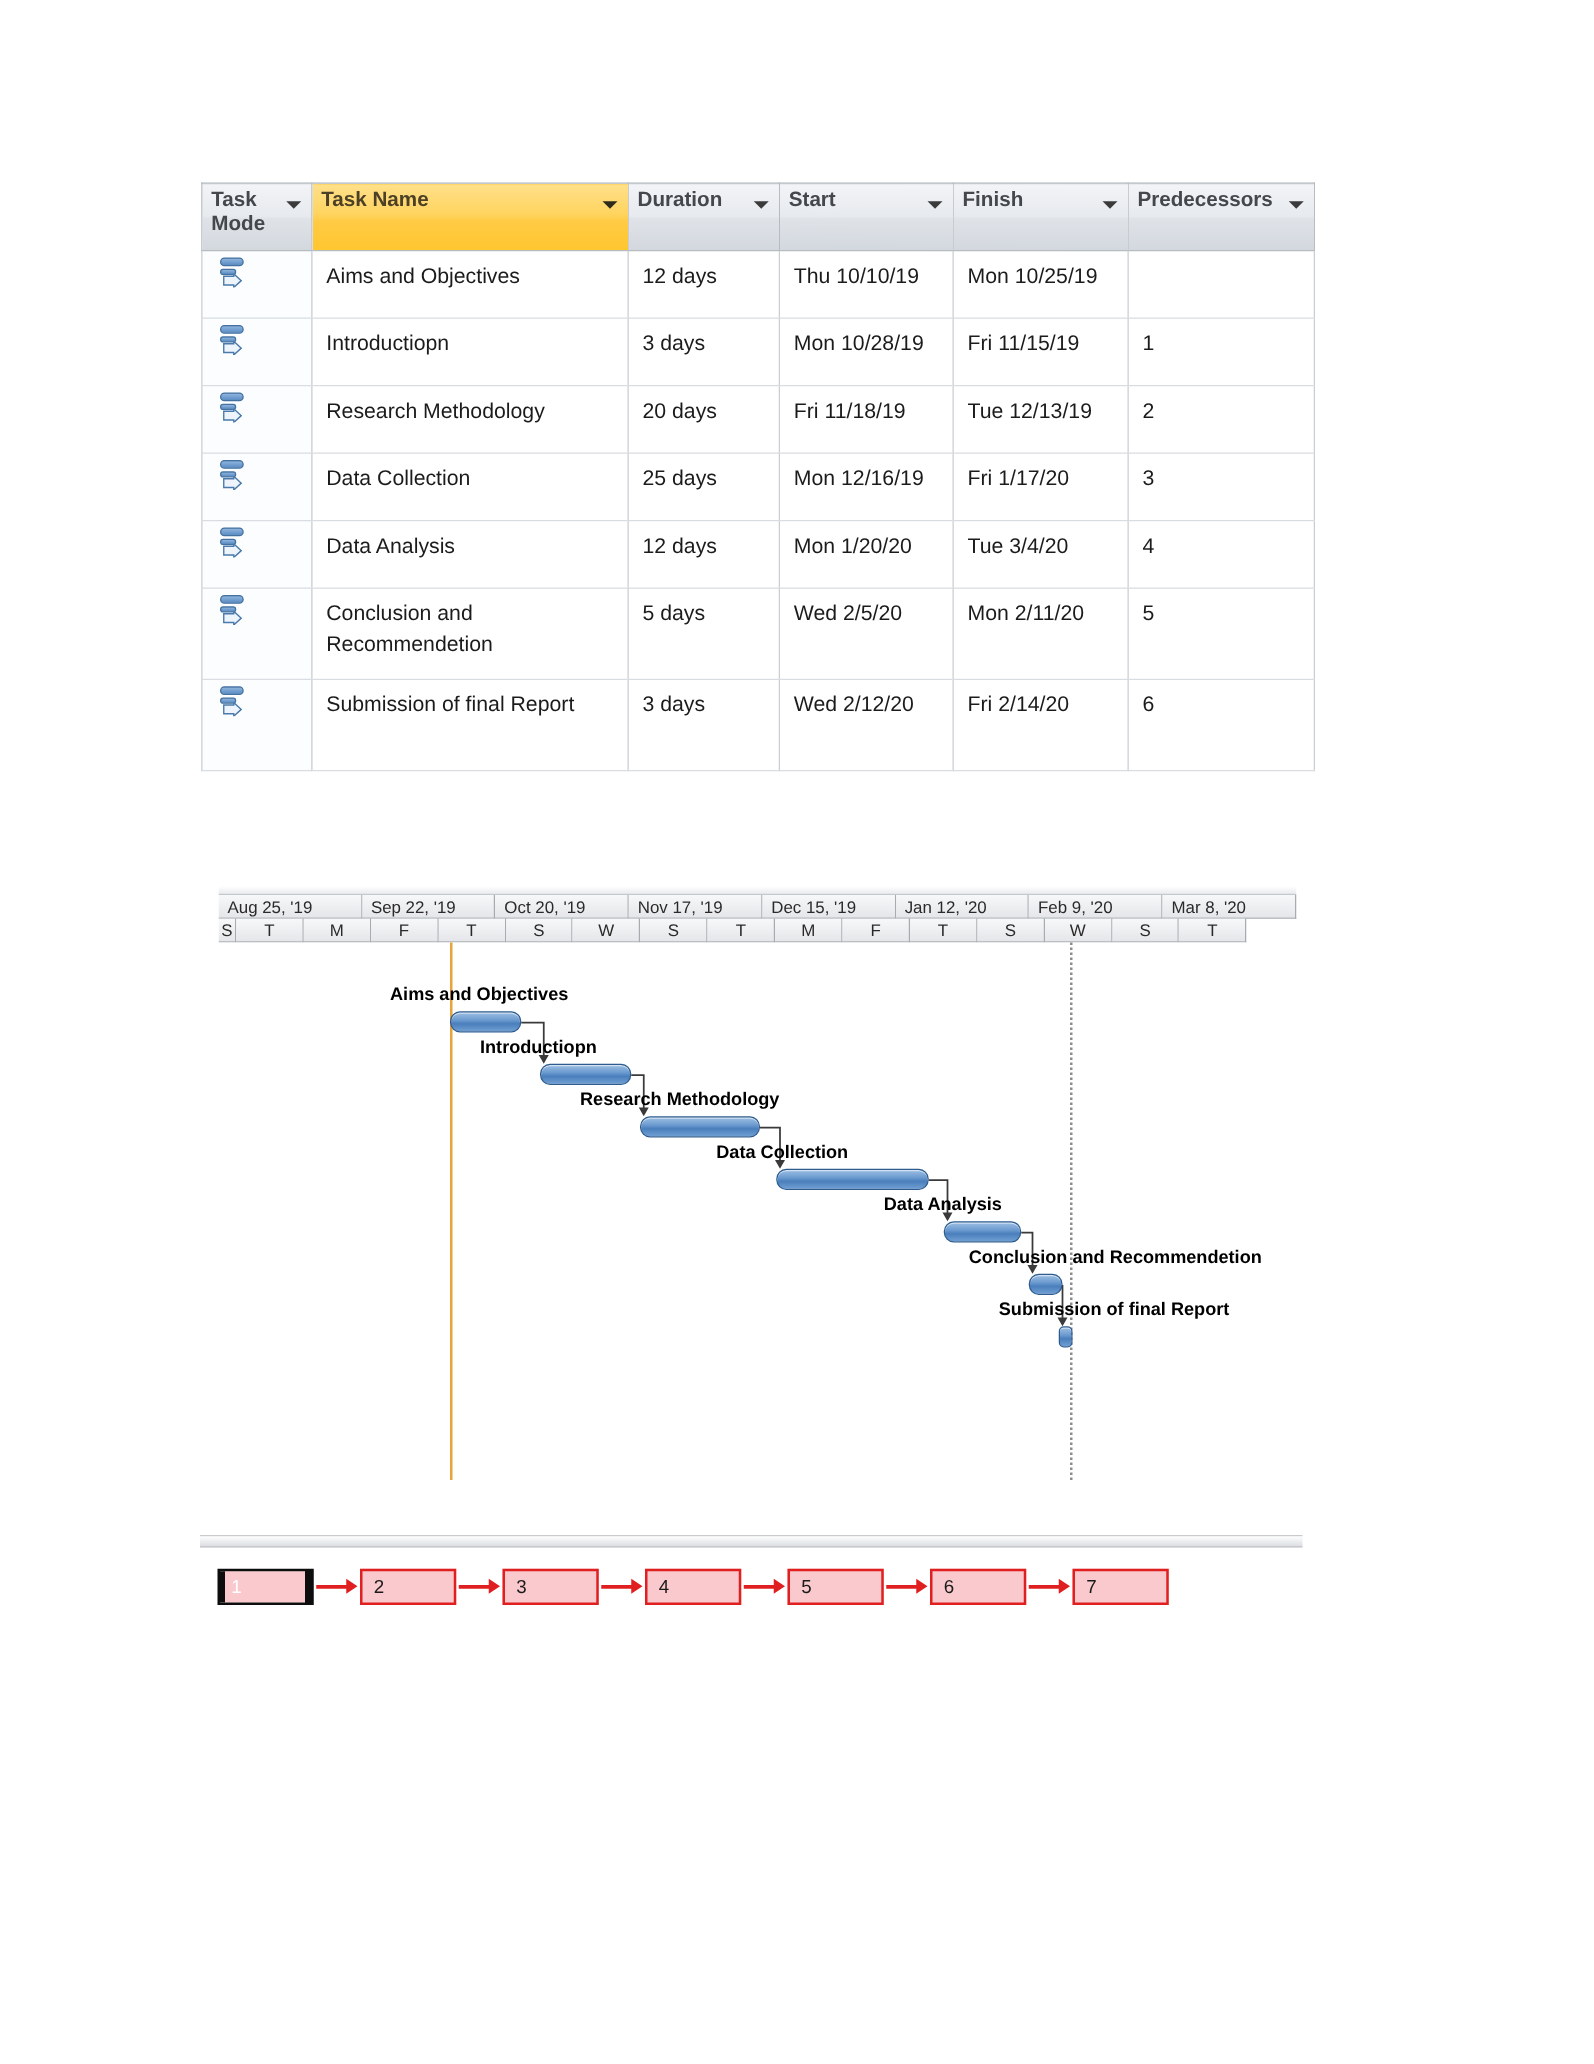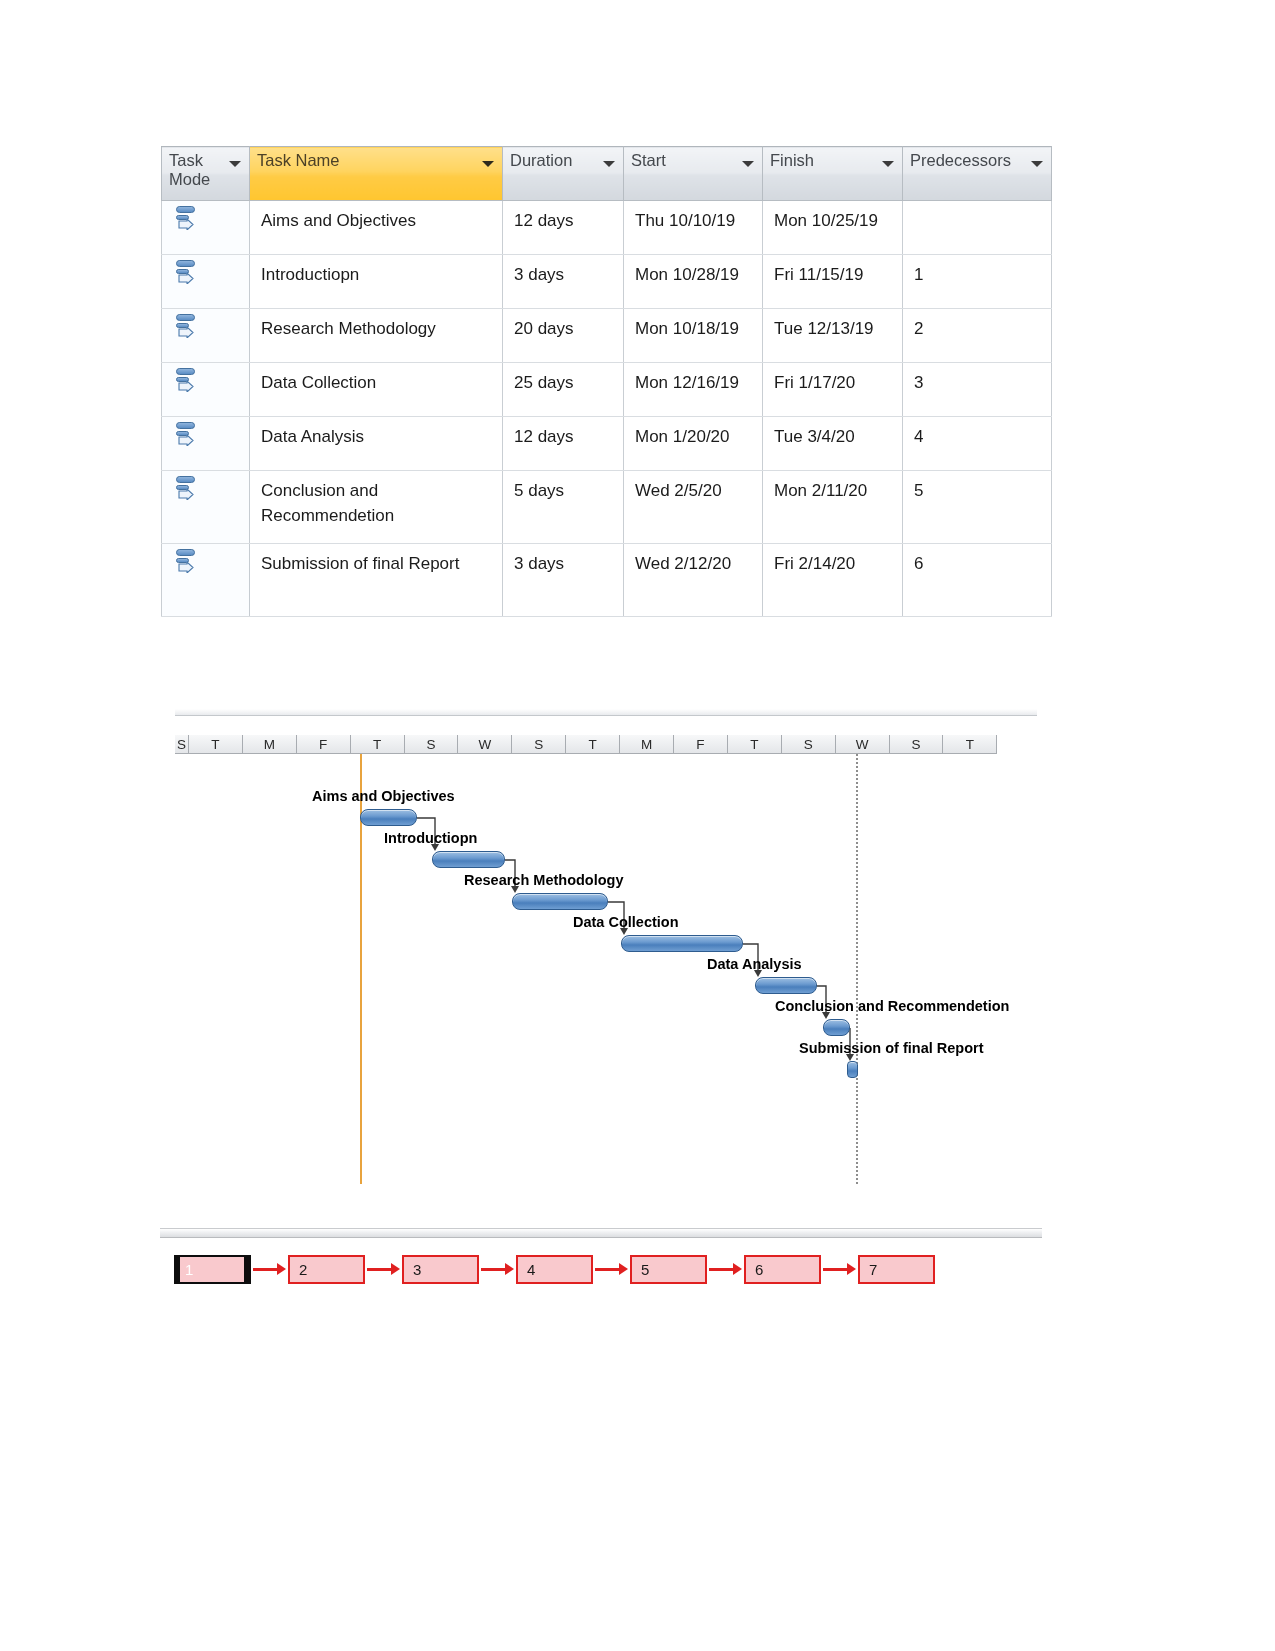--- a/index.html
+++ b/index.html
@@ -41,21 +41,21 @@
     border-top:1px solid #b0b6bc;
     background:linear-gradient(to bottom,#f2f4f7 0%,#e7eaee 48%,#dfe3e8 52%,#d3d8de 100%);
     position:relative;
     white-space:normal;
     line-height:19px;
   }
   table.task-table thead th.hl {
     background:linear-gradient(to bottom,#ffe08a 0%,#ffd45f 45%,#ffcb45 55%,#ffc62f 100%);
     color:#4c4127;
   }
-  th .hdr-label { display:block; padding-right:20px; }
+  th .hdr-label { display:block; padding-right:20px;font-weight:bold; }
   th .filter-arrow {
     position:absolute;
     right:8px; top:14px;
     width:0;height:0;
     border-left:6px solid transparent;
     border-right:6px solid transparent;
     border-top:6px solid #3b3b3b;
   }
   th.hl .filter-arrow { border-top-color:#2e2a1c; }
 
@@ -269,21 +269,21 @@
             <div class="mode-icon">
               <div class="bar1"></div>
               <div class="bar2"></div>
               <svg class="arrow" viewBox="0 0 16 11">
                 <path d="M1 2 h8 V0 l6 5.5 -6 5.5 V9 H1 Z" fill="#eef4fb" stroke="#4a79ab" stroke-width="1.1"></path>
               </svg>
             </div>
           </td>
           <td>Research Methodology</td>
           <td>20 days</td>
-          <td>Mon 10/18/19</td>
+          <td>Fri 11/18/19</td>
           <td>Tue 12/13/19</td>
           <td>2</td>
         </tr>
         <tr>
           <td class="mode-cell">
             <div class="mode-icon">
               <div class="bar1"></div>
               <div class="bar2"></div>
               <svg class="arrow" viewBox="0 0 16 11">
                 <path d="M1 2 h8 V0 l6 5.5 -6 5.5 V9 H1 Z" fill="#eef4fb" stroke="#4a79ab" stroke-width="1.1"></path>
@@ -343,20 +343,30 @@
           <td>Wed 2/12/20</td>
           <td>Fri 2/14/20</td>
           <td>6</td>
         </tr>
       </tbody>
   </table>
 </div>
 
 <div id="gantt">
   <div id="gantt-topline"></div>
+  <div class="tl-row tl-months" id="tl-months">
+      <div class="tl-cell" style="width: 115.5px;">Aug 25, '19</div>
+      <div class="tl-cell" style="width: 107.5px;">Sep 22, '19</div>
+      <div class="tl-cell" style="width: 107.5px;">Oct 20, '19</div>
+      <div class="tl-cell" style="width: 107.5px;">Nov 17, '19</div>
+      <div class="tl-cell" style="width: 107.5px;">Dec 15, '19</div>
+      <div class="tl-cell" style="width: 107.5px;">Jan 12, '20</div>
+      <div class="tl-cell" style="width: 107.5px;">Feb 9, '20</div>
+      <div class="tl-cell" style="width: 107.5px;">Mar 8, '20</div>
+    </div>
   <div class="tl-row tl-days" id="tl-days">
       <div class="tl-cell" style="width: 14px;">S</div>
       <div class="tl-cell" style="width: 53.9px;">T</div>
       <div class="tl-cell" style="width: 53.9px;">M</div>
       <div class="tl-cell" style="width: 53.9px;">F</div>
       <div class="tl-cell" style="width: 53.9px;">T</div>
       <div class="tl-cell" style="width: 53.9px;">S</div>
       <div class="tl-cell" style="width: 53.9px;">W</div>
       <div class="tl-cell" style="width: 53.9px;">S</div>
       <div class="tl-cell" style="width: 53.9px;">T</div>

